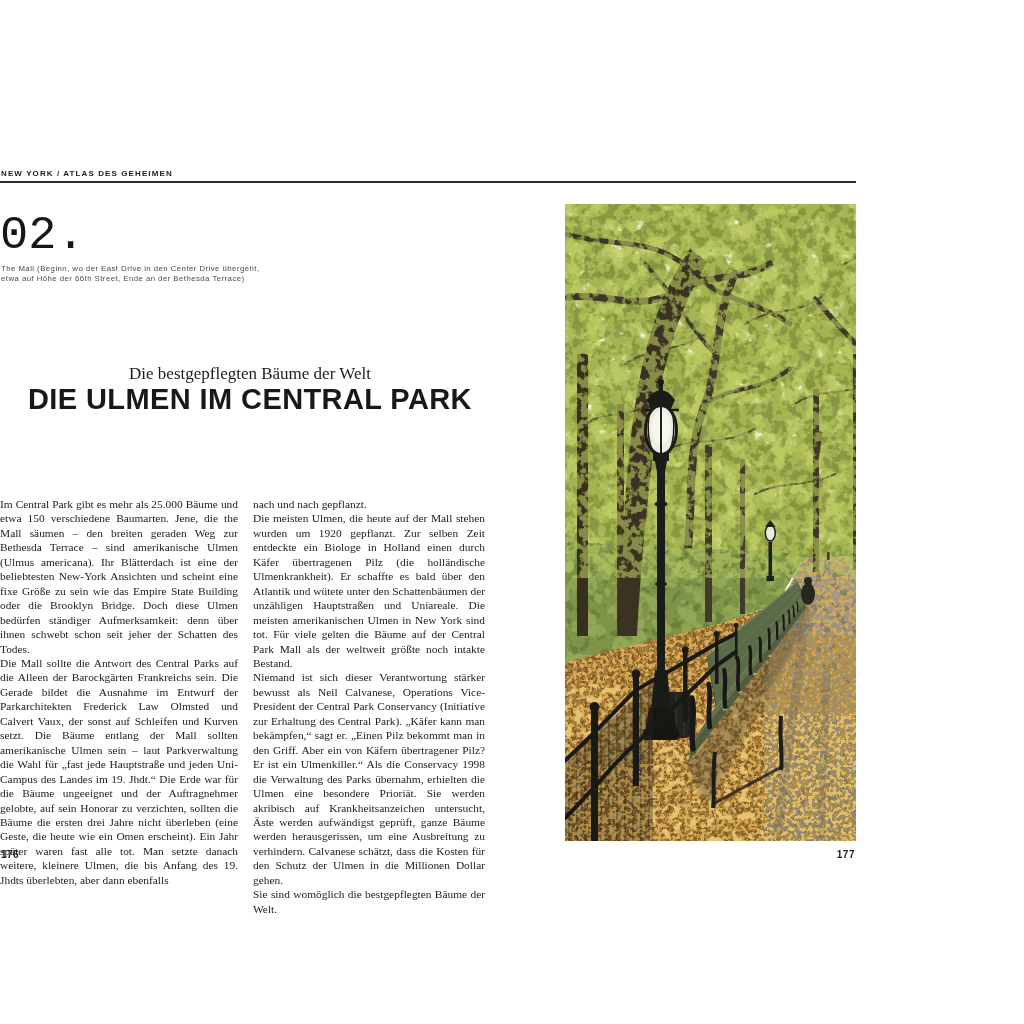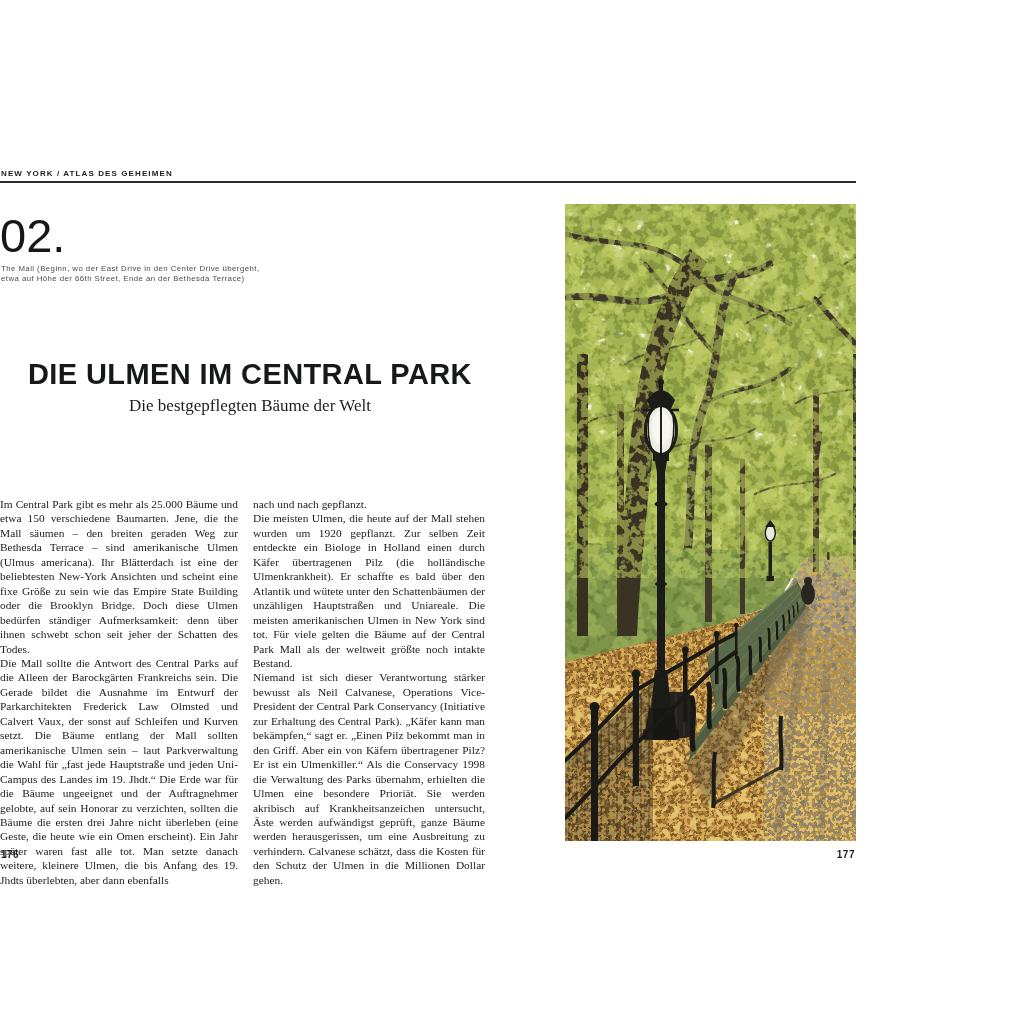--- a/index.html
+++ b/index.html
@@ -3,21 +3,21 @@
 <meta charset="utf-8">
 <style>
   html,body{margin:0;padding:0;background:#ffffff;}
   #spread{position:relative;width:856px;height:1024px;background:#ffffff;overflow:hidden;
           font-family:"Liberation Sans",sans-serif;color:#1a1a1a;}
   .hdr{position:absolute;top:169px;font-size:8px;font-weight:bold;letter-spacing:1.1px;color:#1c1c1c;white-space:nowrap;}
   #hdr-left{left:1px;}
   #hdr-right{right:1px;margin-top:44px;}
   #rule{position:absolute;top:181px;left:0;width:1024px;height:1.6px;background:#2b2b2b;}
   #chapter-number{position:absolute;left:0px;top:212px;font-size:47px;font-weight:500;
-                  letter-spacing:0px;line-height:1;color:#161616;}
+                  letter-spacing:0px;line-height:1;color:#161616;font-family:Liberation Mono, monospace;}
   #caption{position:absolute;left:1px;top:264px;font-size:7.8px;line-height:9.8px;
            letter-spacing:0.45px;color:#4b4b4b;white-space:nowrap;}
   #title-block{position:absolute;left:0;top:359px;width:500px;text-align:center;}
   #article-title{font-size:29px;font-weight:bold;letter-spacing:0.4px;color:#17181a;line-height:1.1;}
   #article-subtitle{margin-top:5px;font-size:17px;font-family:"Liberation Serif",serif;color:#1d1d1b;}
   .col{position:absolute;top:497px;font-family:Liberation Serif, serif;font-size:11.4px;
        line-height:14.45px;text-align:justify;color:#22211f;}
   #col1{left:0;width:238px;}
   #col2{left:253px;width:232px;}
   .col p{margin:0;padding:0;}
@@ -36,32 +36,33 @@
   <div class="hdr" id="hdr-right">UPPER EAST SIDE UND CENTRAL PARK</div>
   <div id="rule"></div>
 
   <div id="chapter-number">02.</div>
   <div id="caption">
     <div>The Mall (Beginn, wo der East Drive in den Center Drive übergeht,</div>
     <div>etwa auf Höhe der 66th Street, Ende an der Bethesda Terrace)</div>
   </div>
 
   <div id="title-block">
+    <div id="article-subtitle">Die bestgepflegten Bäume der Welt</div>
     <div id="article-title">DIE ULMEN IM CENTRAL PARK</div>
-    <div id="article-subtitle">Die bestgepflegten Bäume der Welt</div>
   </div>
 
   <div class="col" id="col1">
     <p>Im Central Park gibt es mehr als 25.000 Bäume und etwa 150 verschiedene Baumarten. Jene, die the Mall säumen – den breiten geraden Weg zur Bethesda Terrace – sind amerikanische Ulmen (Ulmus americana). Ihr Blätterdach ist eine der beliebtesten New-York Ansichten und scheint eine fixe Größe zu sein wie das Empire State Building oder die Brooklyn Bridge. Doch diese Ulmen bedürfen ständiger Aufmerksamkeit: denn über ihnen schwebt schon seit jeher der Schatten des Todes.</p>
     <p>Die Mall sollte die Antwort des Central Parks auf die Alleen der Barockgärten Frankreichs sein. Die Gerade bildet die Ausnahme im Entwurf der Parkarchitekten Frederick Law Olmsted und Calvert Vaux, der sonst auf Schleifen und Kurven setzt. Die Bäume entlang der Mall sollten amerikanische Ulmen sein – laut Parkverwaltung die Wahl für „fast jede Hauptstraße und jeden Uni-Campus des Landes im 19. Jhdt.“ Die Erde war für die Bäume ungeeignet und der Auftragnehmer gelobte, auf sein Honorar zu verzichten, sollten die Bäume die ersten drei Jahre nicht überleben (eine Geste, die heute wie ein Omen erscheint). Ein Jahr später waren fast alle tot. Man setzte danach weitere, kleinere Ulmen, die bis Anfang des 19. Jhdts überlebten, aber dann ebenfalls</p>
   </div>
   <div class="col" id="col2">
     <p>nach und nach gepflanzt.</p>
     <p>Die meisten Ulmen, die heute auf der Mall stehen wurden um 1920 gepflanzt. Zur selben Zeit entdeckte ein Biologe in Holland einen durch Käfer übertragenen Pilz (die holländische Ulmenkrankheit). Er schaffte es bald über den Atlantik und wütete unter den Schattenbäumen der unzähligen Hauptstraßen und Uniareale. Die meisten amerikanischen Ulmen in New York sind tot. Für viele gelten die Bäume auf der Central Park Mall als der weltweit größte noch intakte Bestand.</p>
     <p>Niemand ist sich dieser Verantwortung stärker bewusst als Neil Calvanese, Operations Vice-President der Central Park Conservancy (Initiative zur Erhaltung des Central Park). „Käfer kann man bekämpfen,“ sagt er. „Einen Pilz bekommt man in den Griff. Aber ein von Käfern übertragener Pilz? Er ist ein Ulmenkiller.“ Als die Conservacy 1998 die Verwaltung des Parks übernahm, erhielten die Ulmen eine besondere Prioriät. Sie werden akribisch auf Krankheitsanzeichen untersucht, Äste werden aufwändigst geprüft, ganze Bäume werden herausgerissen, um eine Ausbreitung zu verhindern. Calvanese schätzt, dass die Kosten für den Schutz der Ulmen in die Millionen Dollar gehen.</p>
+    <p>Sie sind womöglich die bestgepflegten Bäume der Welt.</p>
   </div>
 
   <div class="pagenum" id="pn-left">176</div>
   <div class="pagenum" id="pn-right">177</div>
 
   <div id="photo" role="img" aria-label="Herbstfoto der Mall im Central Park: Ulmenallee mit grünem Blätterdach, schwarzen Laternen, grüner Bankreihe, Eisenzaun und laubbedecktem Weg">
     <svg viewBox="0 0 426 637" preserveAspectRatio="none">
       <defs>
         <clipPath id="cCanopy">
             <rect x="0" y="0" width="426" height="374"></rect>

